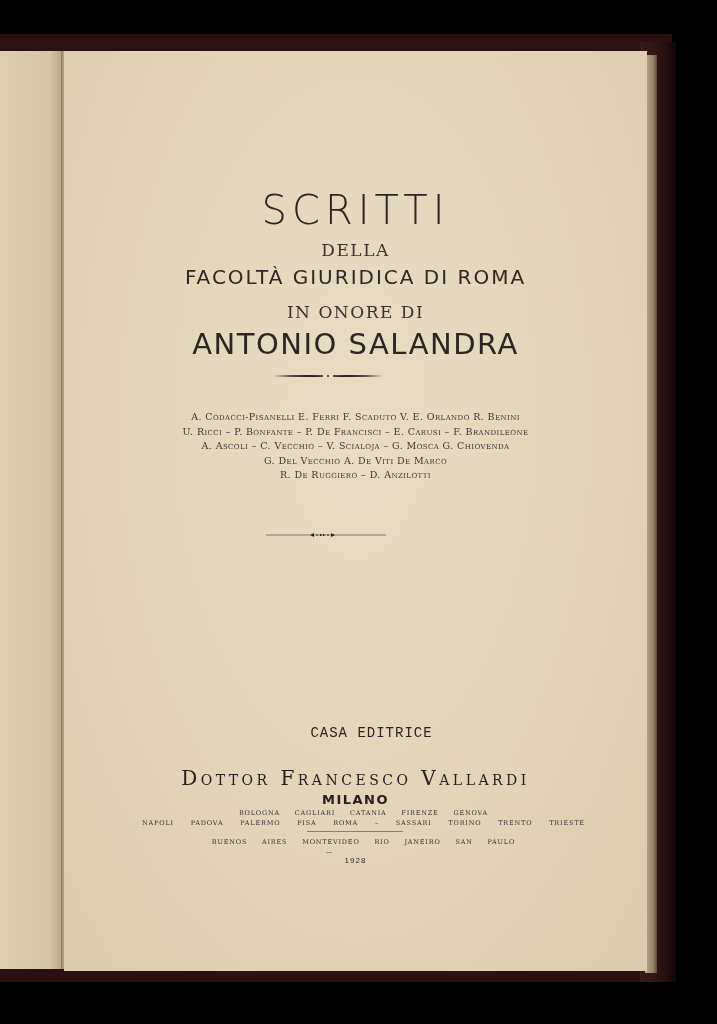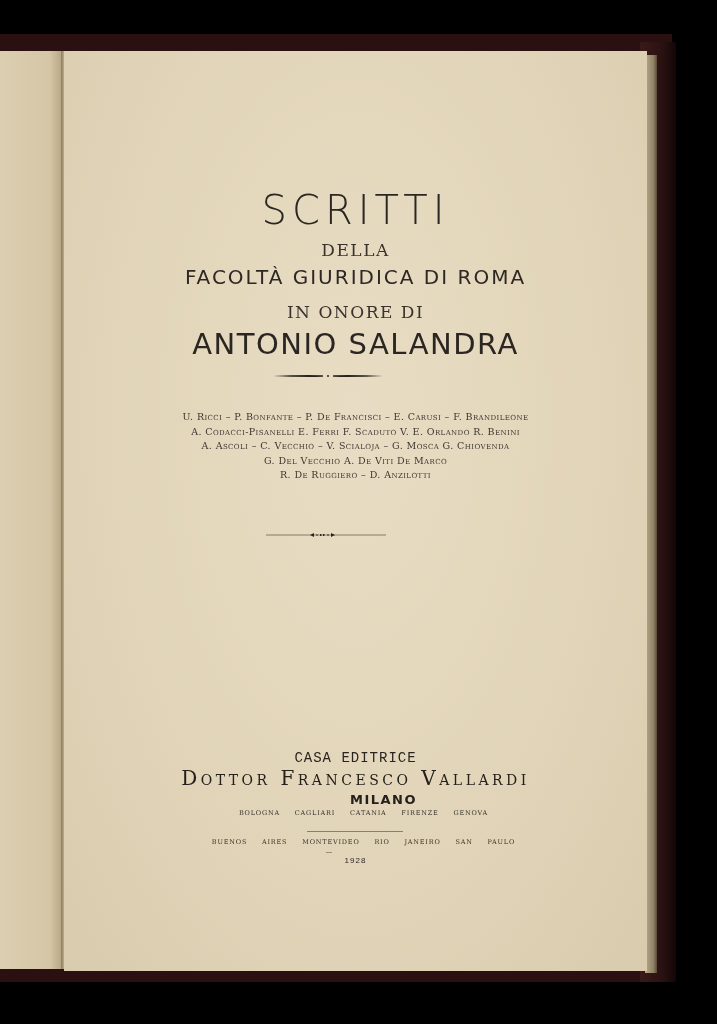--- a/index.html
+++ b/index.html
@@ -55,28 +55,28 @@
   .authors {
     position: absolute; top: 359px; left: 0; width: 100%; text-align: center;
     font-family: "DejaVu Serif", serif; font-size: 9.5px; line-height: 14.5px; color: #3d3630;
     font-variant: small-caps; letter-spacing: 0.4px;
   }
   .authors div { white-space: nowrap; }
   .ornament-2 {
     position: absolute; top: 481px; left: 202px; width: 120px; height: 6px;
   }
   .pub-label {
-    top: 699px; font-family: "Liberation Mono", monospace; font-size: 14px; letter-spacing: 1px; color: #2a2420;
+    top: 674px; font-family: "Liberation Mono", monospace; font-size: 14px; letter-spacing: 1px; color: #2a2420; padding-left: 16px;
   }
   .publisher {
     top: 715px; font-family: "DejaVu Serif", serif; font-size: 20px; letter-spacing: 3.5px;
     font-variant: small-caps; color: #26201c;
   }
   .city {
-    top: 741px; font-family: "DejaVu Sans", sans-serif; font-weight: bold; font-size: 13px; letter-spacing: 1.5px; color: #26201c; margin-left: 28px;
+    top: 741px; font-family: "DejaVu Sans", sans-serif; font-weight: bold; font-size: 13px; letter-spacing: 1.5px; color: #26201c;
   }
   .branches {
     font-family: "DejaVu Serif", serif; font-size: 6.5px; letter-spacing: 0.8px; color: #3a332d; margin-left: 8px;
   }
   .branches-1 { top: 758px; word-spacing: 12px; }
   .branches-2 { top: 768px; word-spacing: 14px; }
   .branch-rule {
     position: absolute; top: 780px; left: 243px; width: 96px; height: 1px; background: #8a7f6e;
   }
   .branches-3 { top: 787px; word-spacing: 12px; }
@@ -103,38 +103,39 @@
   <div class="center small-caps-line in-onore">IN ONORE DI</div>
   <div class="center name">ANTONIO SALANDRA</div>
 
   <svg class="ornament-1" viewBox="0 0 110 4">
     <path d="M0 2 Q25 0.6 50 1.2 L50 2.8 Q25 3.4 0 2 Z" fill="#2a2420"></path>
     <circle cx="55" cy="2" r="1" fill="#2a2420"></circle>
     <path d="M110 2 Q85 0.6 60 1.2 L60 2.8 Q85 3.4 110 2 Z" fill="#2a2420"></path>
   </svg>
 
   <div class="authors">
+    <div>A. Codacci-Pisanelli   E. Ferri   F. Scaduto   V. E. Orlando   R. Benini</div>
     <div>U. Ricci – P. Bonfante – P. De Francisci – E. Carusi – F. Brandileone</div>
-    <div>A. Codacci-Pisanelli   E. Ferri   F. Scaduto   V. E. Orlando   R. Benini</div>
     <div>A. Ascoli – C. Vecchio – V. Scialoja – G. Mosca   G. Chiovenda</div>
     <div>G. Del  Vecchio   A. De Viti De Marco</div>
     <div>R. De Ruggiero – D. Anzilotti</div>
   </div>
 
   <svg class="ornament-2" viewBox="0 0 120 6">
     <line x1="0" y1="3" x2="120" y2="3" stroke="#6d6354" stroke-width="0.8"></line>
     <path d="M44 3 L48 1 L48 5 Z" fill="#2a2420"></path>
     <circle cx="51" cy="3" r="0.8" fill="#2a2420"></circle>
     <rect x="54" y="2" width="1.4" height="2" fill="#2a2420"></rect>
     <rect x="57" y="2" width="1.4" height="2" fill="#2a2420"></rect>
     <circle cx="62" cy="3" r="0.8" fill="#2a2420"></circle>
     <path d="M69 3 L65 1 L65 5 Z" fill="#2a2420"></path>
   </svg>
 
   <div class="center pub-label">CASA EDITRICE</div>
   <div class="center publisher">Dottor Francesco Vallardi</div>
   <div class="center city">MILANO</div>
   <div class="center branches branches-1">BOLOGNA CAGLIARI CATANIA FIRENZE GENOVA</div>
+  <div class="center branches branches-2">NAPOLI PADOVA PALERMO PISA ROMA – SASSARI TORINO TRENTO TRIESTE</div>
   <div class="branch-rule"></div>
   <div class="center branches branches-3">BUENOS AIRES MONTEVIDEO RIO JANEIRO SAN PAULO</div>
   <div class="year-dash"></div>
   <div class="center year">1928</div>
 </div>
 
 </body></html>

